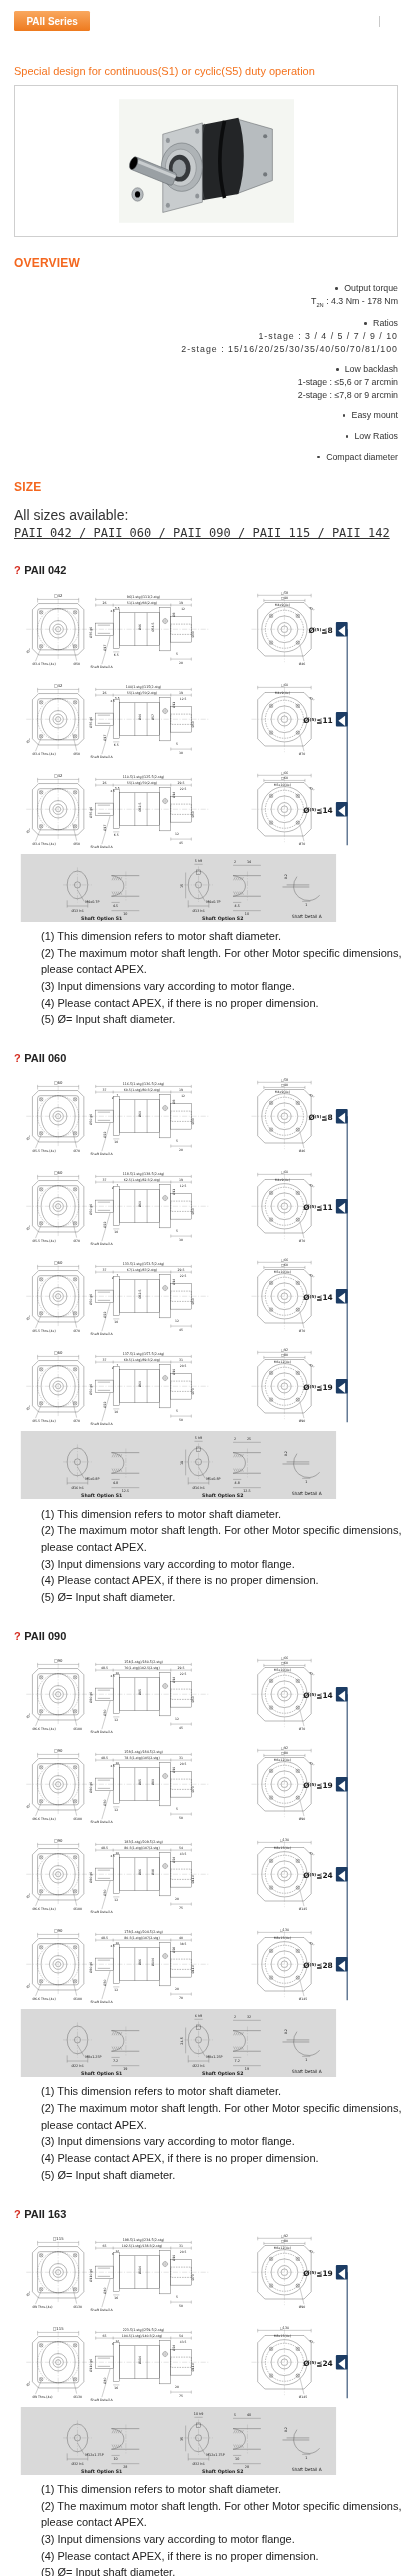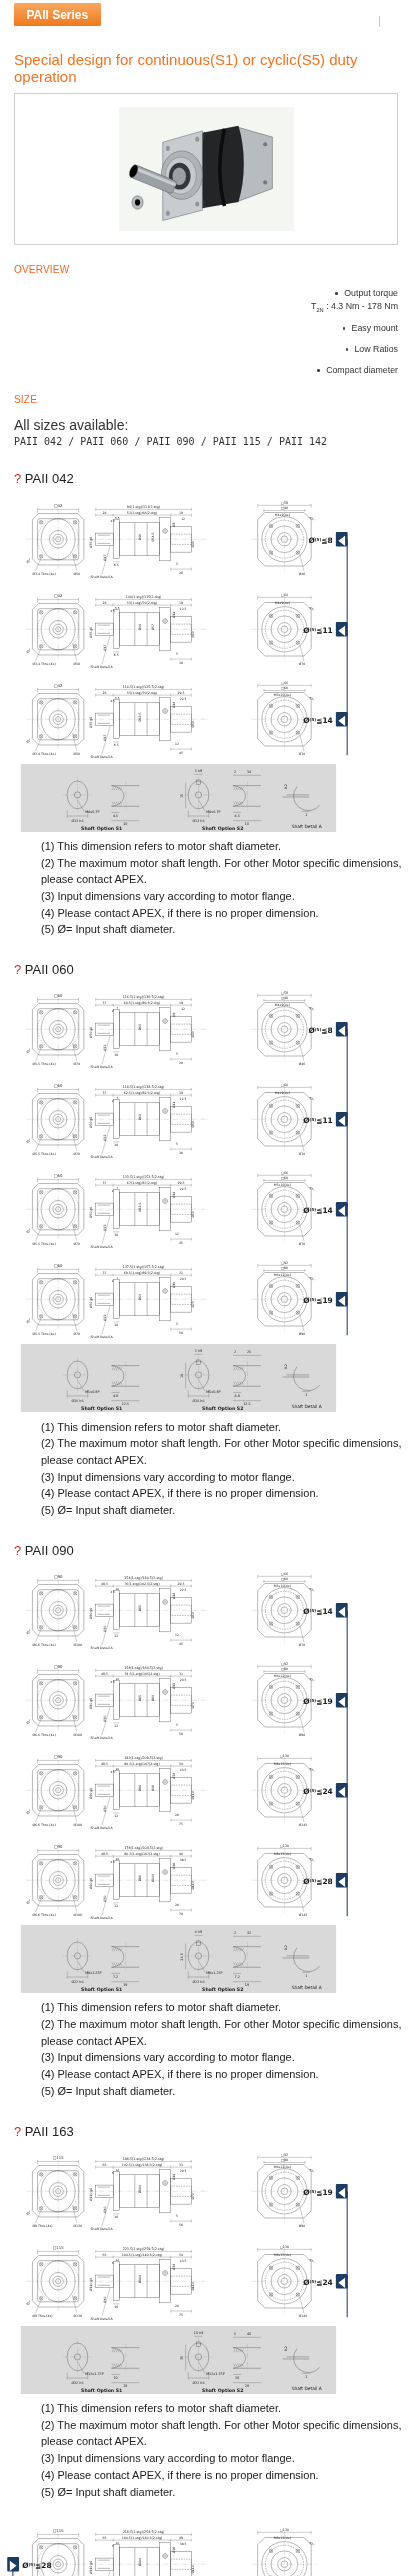--- a/index.html
+++ b/index.html
@@ -1,32 +1,32 @@
 <!DOCTYPE html>
 <html style="font-size:8.2px"><head>
 <meta charset="utf-8">
 <style>
   html,body{margin:0;padding:0;background:#fff;}
   body{width:412px;color:#333;font-family:"Liberation Sans","DejaVu Sans",sans-serif;position:relative;}
-  .badge{display:inline-block;margin:3px 0 0 14px;padding:4.6px 12.4px;background:linear-gradient(180deg,#f9a85f,#ee7a1e);
-         color:#fff;font-weight:bold;font-size:12px;border-radius:1.5px;}
+  .badge{display:inline-block;margin:11px 0 0 14px;padding:4.6px 12.4px;background:linear-gradient(180deg,#f9a85f,#ee7a1e);
+         color:#fff;font-weight:bold;font-size:10px;border-radius:1.5px;}
   .top-divider{position:absolute;top:15.5px;left:379px;width:0.5px;height:11.3px;background:#c9c9c9;}
-  .subtitle{margin:25px 14px 0;color:#f4731f;font-size:15px;}
+  .subtitle{margin:34px 14px 0;color:#f4731f;font-size:11px;}
   .imgbox{margin:8.2px 14px 0;height:150px;border:0.5px solid #cfcfcf;display:flex;align-items:center;justify-content:center;background:#fff;}
-  h2.sechead{margin:18.5px 14px 0;color:#f4671f;font-size:10px;font-weight:normal;letter-spacing:0.2px;}
+  h2.sechead{margin:18.5px 14px 0;color:#f4671f;font-size:12px;font-weight:bold;letter-spacing:0.2px;}
   .ov-list{margin:13.4px 14px 0 23px;text-align:right;}
   .ov-item{margin-bottom:10.8px;font-size:8.8px;color:#333;}
   .ov-title::before{content:"";display:inline-block;width:2.6px;height:2.6px;border-radius:50%;background:#444;margin:0 6.2px 1.5px 0;}
   .ov-line{margin:2.6px 0 0 8.8px;}
   .ov-line sub{font-size:5.7px;}
   .ls{letter-spacing:1px;}
   .size-line1{margin:12.4px 14px 0;font-size:14px;}
-  .size-line2{margin:3.6px 14px 0;font-family:"DejaVu Sans Mono","Liberation Mono",monospace;font-size:10px;}
+  .size-line2{margin:3.6px 14px 0;font-family:"DejaVu Sans Mono","Liberation Mono",monospace;font-size:12px;text-decoration:underline;}
   #sections{margin-top:13.4px;}
-  .sec-h{margin:24px 0 7.2px 14px;font-size:13px;font-weight:normal;color:#222;}
+  .sec-h{margin:24px 0 7.2px 14px;font-size:11px;font-weight:bold;color:#222;}
   .qm{color:#d42b1e;margin-right:3.6px;}
   .row{height:90px;}
   .row svg,.sbox svg{display:block;}
   .notes{margin:6.2px 0 18.5px 41px;font-size:11px;line-height:1.52;color:#222;}
   svg text{font-family:"DejaVu Sans",sans-serif;fill:#1a1a1a;}
   .s{stroke:#3c3c3c;fill:none;stroke-width:0.7;}
   .cl{stroke:#8a8a8a;stroke-width:0.45;stroke-dasharray:10 3 2 3;fill:none;}
   .dim{stroke:#3c3c3c;stroke-width:0.5;fill:none;}
   .nav{fill:#1c3c64;}
 </style>
@@ -66,20 +66,30 @@
       <ellipse cx="36" cy="185" rx="11" ry="13" fill="#b6bbbe" stroke="#5e6367"></ellipse>
       <ellipse cx="36" cy="185" rx="5" ry="6" fill="#6d7справ276"></ellipse>
     </svg>
   </div>
 
   <h2 class="sechead">OVERVIEW</h2>
   <div class="ov-list" id="ov-list">
       <div class="ov-item">
         <div class="ov-title">Output torque</div>
         <div class="ov-line">T<sub>2N</sub> : 4.3 Nm - 178 Nm</div>
+      </div>
+      <div class="ov-item">
+        <div class="ov-title">Ratios</div>
+        <div class="ov-line ls">1-stage :  3 / 4 / 5 / 7 / 9 / 10</div>
+        <div class="ov-line ls">2-stage :  15/16/20/25/30/35/40/50/70/81/100</div>
+      </div>
+      <div class="ov-item">
+        <div class="ov-title">Low backlash</div>
+        <div class="ov-line">1-stage : ≤5,6 or 7 arcmin</div>
+        <div class="ov-line">2-stage : ≤7,8 or 9 arcmin</div>
       </div>
       <div class="ov-item">
         <div class="ov-title">Easy mount</div>
       </div>
       <div class="ov-item">
         <div class="ov-title">Low Ratios</div>
       </div>
       <div class="ov-item">
         <div class="ov-title">Compact diameter</div>
       </div>

